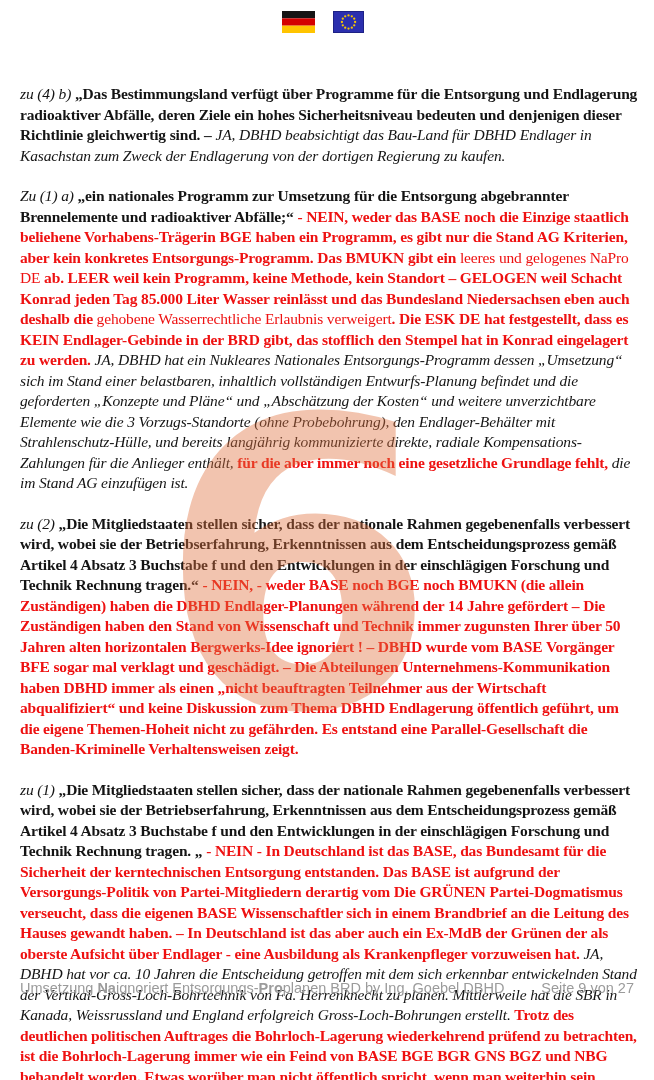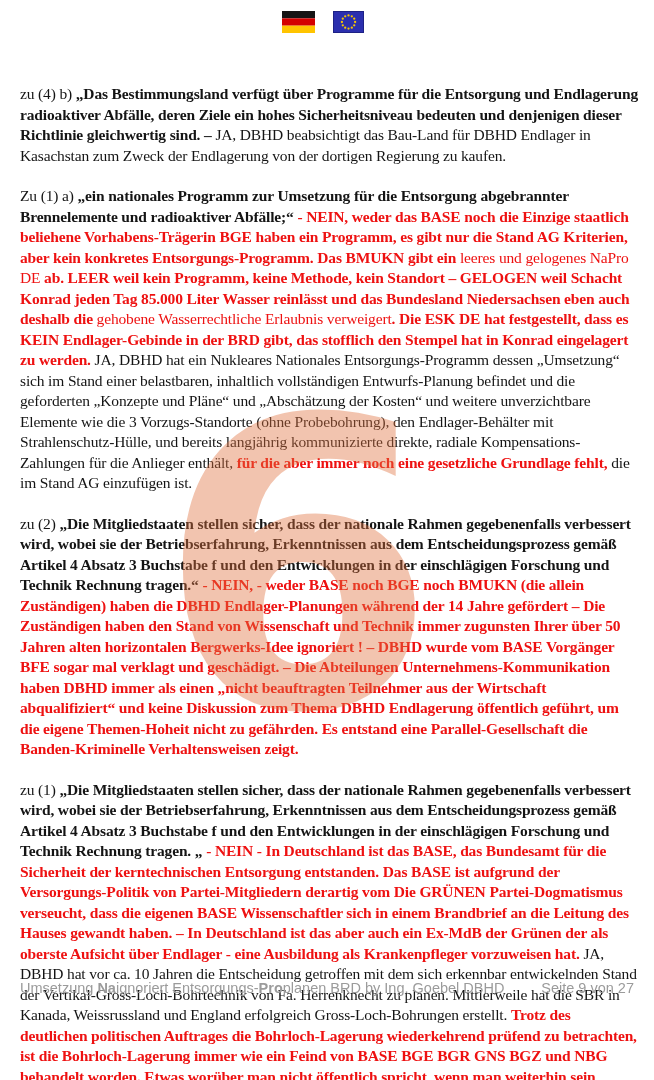--- a/index.html
+++ b/index.html
@@ -17,21 +17,21 @@
   .de-bot{fill:var(--degold,#ffc400);}
   .eu-bg{fill:var(--eublue,#2b2fae);stroke:#1d2185;stroke-width:1;}
   .eu-star{fill:var(--eustar,#f7c600);}
   
   #content{
     position:absolute;left:20px;top:84px;width:620px;
     font-size:15.5px;line-height:20.5px;letter-spacing:-0.15px;
     color:var(--black,#141414);text-align:left;
   }
   .para{margin:0 0 20px 0;}
-  .run.n{color:var(--black,#141414);font-weight:normal;}
+  .run.n{color:var(--black,#141414);font-weight:normal;font-style:italic;}
   .run.b{color:var(--black,#141414);font-weight:bold;}
   .run.r{color:var(--red,#ee1111);font-weight:bold;}
   .run.br{color:var(--red,#ee1111);font-weight:normal;}
   
   #watermark{
     position:absolute;left:158px;top:368px;z-index:5;
     font-family:"DejaVu Sans", sans-serif;font-weight:bold;
     font-size:400px;line-height:400px;
     color:var(--wm,rgba(225,115,65,0.42));
     pointer-events:none;user-select:none;

